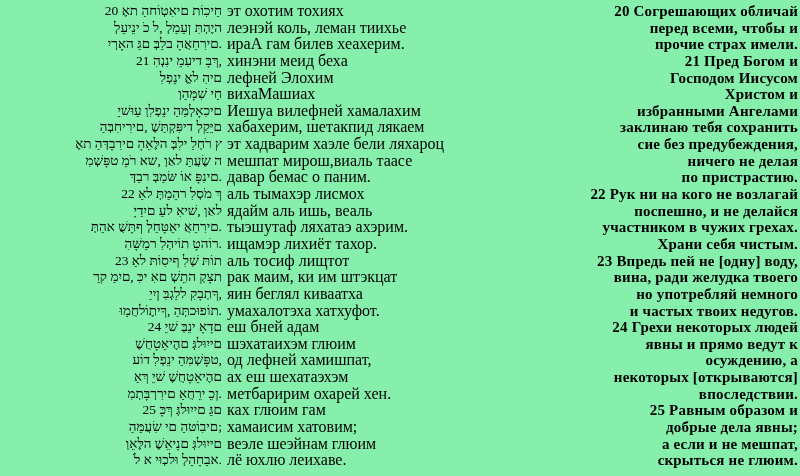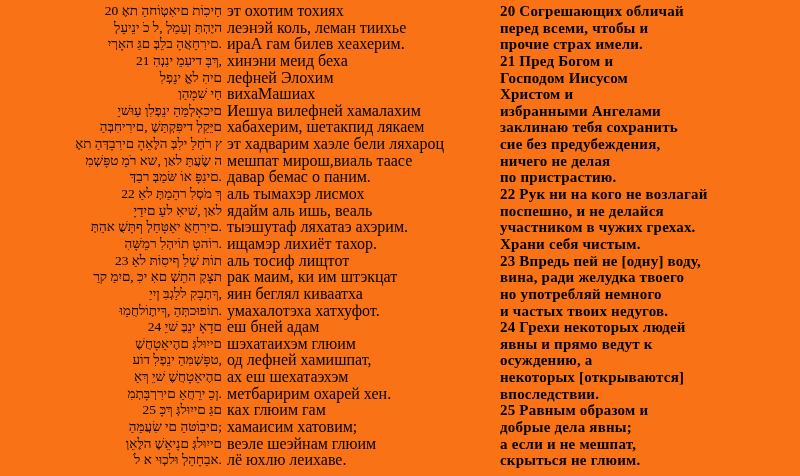--- a/index.html
+++ b/index.html
@@ -4,21 +4,21 @@
 <style>
   html, body {
     margin: 0;
     padding: 0;
     background: #ffffff;
   }
   .page {
     position: relative;
     width: 800px;
     height: 476px;
-    background: #f97316;
+    background: #86efac;
     color: #000000;
     font-family: "Liberation Serif", "DejaVu Serif", "DejaVu Sans", serif;
     overflow: hidden;
   }
   .col {
     position: absolute;
     top: 3px;
   }
   .line {
     height: 16.65px;
@@ -41,20 +41,21 @@
     left: 227px;
     width: 272px;
   }
   .col-translit .line {
     font-size: 16px;
   }
   .col-translation {
     left: 500px;
     width: 298px;
     font-weight: bold;
+    text-align: right;
   }
   .col-translation .line {
     font-size: 15px;
     letter-spacing: 0.2px;
   }
 </style>
 </head>
 <body>
 
 <div class="page">

